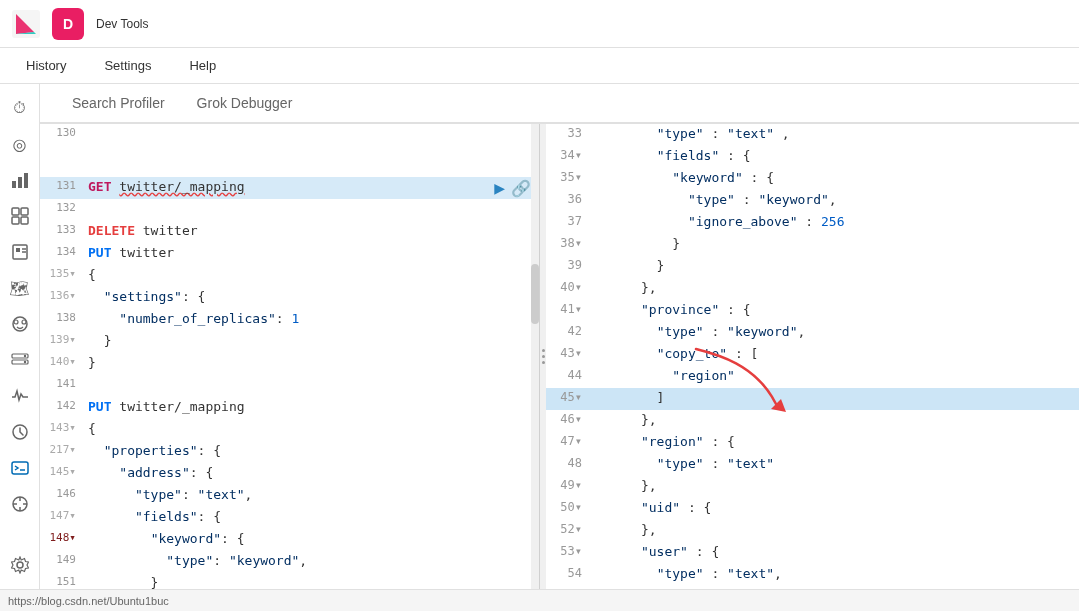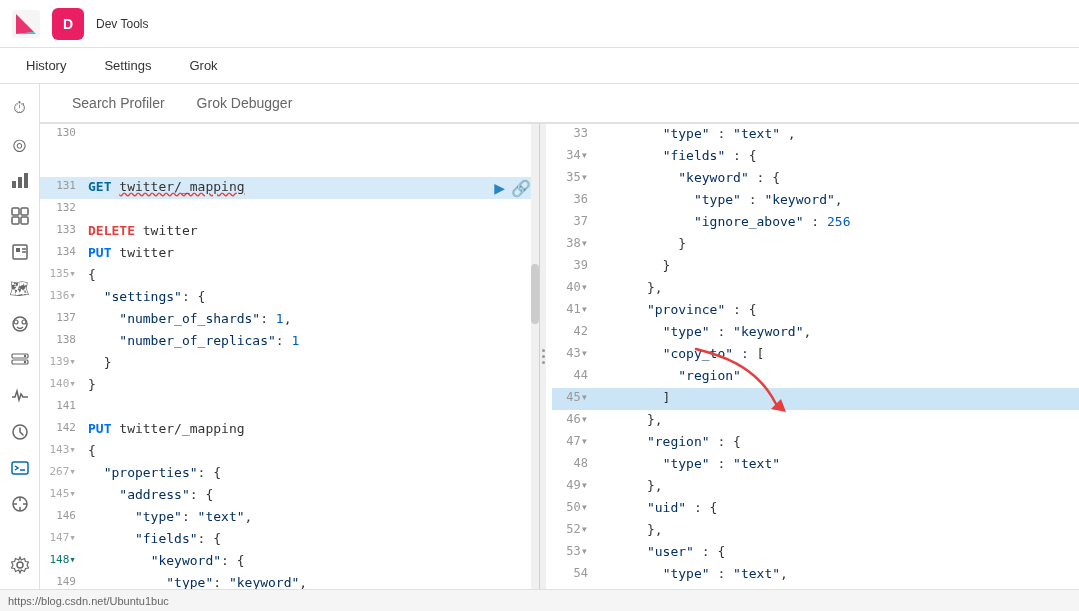--- a/index.html
+++ b/index.html
@@ -33,36 +33,36 @@
     
     #editor-area { display: flex; flex: 1; overflow: hidden; }
 
     
     #left-pane { width: 500px; background: #fff; overflow: hidden; display: flex; flex-direction: column; border-right: 1px solid #d0d0d0; position: relative; }
     #left-pane-content { flex: 1; overflow: auto; font-family: 'Consolas', 'Monaco', monospace; font-size: 13px; line-height: 1.6; }
     .code-line { display: flex; min-height: 22px; }
     .line-num { width: 48px; color: #999; text-align: right; padding-right: 12px; flex-shrink: 0; font-size: 11px; user-select: none; }
     .line-content { flex: 1; white-space: pre; color: #333; }
     .line-selected { background: #d6eaf8; margin-top: 31px; }
-    .kw-get { color: #0369a1; font-weight: bold; }
+    .kw-get { color: #be185d; font-weight: bold; }
     .kw-delete { color: #e53e3e; font-weight: bold; }
     .kw-put { color: #0070f3; font-weight: bold; }
     .str { color: #032f62; }
     .num { color: #005cc5; }
 
     
     .line-actions { display: flex; gap: 6px; align-items: center; padding-right: 8px; }
     .action-btn { background: none; border: none; cursor: pointer; color: #006BB4; font-size: 14px; opacity: 0.8; }
 
     
     #left-scrollbar { position: absolute; right: 0; top: 0; bottom: 0; width: 8px; background: #f0f0f0; }
     #left-scroll-thumb { position: absolute; right: 0; width: 8px; top: 30%; height: 60px; background: #ccc; border-radius: 4px; }
 
     
-    #right-pane { flex: 1; background: #fff; overflow: hidden; display: flex; flex-direction: column; padding-left: 6px; }
+    #right-pane { flex: 1; background: #fff; overflow: hidden; display: flex; flex-direction: column; }
     #right-pane-content { flex: 1; overflow: auto; font-family: 'Consolas', 'Monaco', monospace; font-size: 13px; line-height: 1.6; }
     .right-line { display: flex; min-height: 22px; }
     .right-line-num { width: 48px; color: #999; text-align: right; padding-right: 12px; flex-shrink: 0; font-size: 12px; user-select: none; }
     .right-line-content { flex: 1; white-space: pre; color: #333; }
     .right-line-selected { background: #cce5f6; }
     .json-key { color: #032f62; }
     .json-str { color: #032f62; }
     .json-num { color: #005cc5; }
 
     
@@ -83,21 +83,21 @@
     <polygon points="4,24 4,4 22,22" fill="#e91e63" opacity="0.9"></polygon>
     <polygon points="4,24 22,22 24,24" fill="#00BFB3" opacity="0.8"></polygon>
   </svg>
   <div id="app-icon">D</div>
   <span id="devtools-label">Dev Tools</span>
 </div>
 
 <div id="menubar">
   <span class="menu-item">History</span>
   <span class="menu-item">Settings</span>
-  <span class="menu-item">Grok</span>
+  <span class="menu-item">Help</span>
 </div>
 
 <div id="layout">
 
   <div id="sidebar">
     <div class="sidebar-icon" title="History">⏱</div>
     <div class="sidebar-icon" title="Discover">◎</div>
     <div class="sidebar-icon" title="Visualize">
       <svg width="18" height="18" viewBox="0 0 18 18">
           <rect x="1" y="10" width="4" height="7" fill="#666"></rect>
@@ -217,24 +217,20 @@
           <div class="code-line">
             <span class="line-num" style="color:#aaa;">135▾</span>
             <span class="line-content">{</span>
           </div>
 
           <div class="code-line">
             <span class="line-num" style="color:#aaa;">136▾</span>
             <span class="line-content">  <span class="str">"settings"</span>: {</span>
           </div>
 
-          <div class="code-line">
-            <span class="line-num">137</span>
-            <span class="line-content">    <span class="str">"number_of_shards"</span>: <span class="num">1</span>,</span>
-          </div>
 
           <div class="code-line">
             <span class="line-num">138</span>
             <span class="line-content">    <span class="str">"number_of_replicas"</span>: <span class="num">1</span></span>
           </div>
 
           <div class="code-line">
             <span class="line-num" style="color:#aaa;">139▾</span>
             <span class="line-content">  }</span>
           </div>
@@ -253,41 +249,41 @@
             <span class="line-num">142</span>
             <span class="line-content"><span class="kw-put">PUT</span> twitter/_mapping</span>
           </div>
 
           <div class="code-line">
             <span class="line-num" style="color:#aaa;">143▾</span>
             <span class="line-content">{</span>
           </div>
 
           <div class="code-line">
-            <span class="line-num" style="color:#aaa;">267▾</span>
+            <span class="line-num" style="color:#aaa;">217▾</span>
             <span class="line-content">  <span class="str">"properties"</span>: {</span>
           </div>
 
           <div class="code-line">
             <span class="line-num" style="color:#aaa;">145▾</span>
             <span class="line-content">    <span class="str">"address"</span>: {</span>
           </div>
 
           <div class="code-line">
             <span class="line-num">146</span>
             <span class="line-content">      <span class="str">"type"</span>: <span class="str">"text"</span>,</span>
           </div>
 
           <div class="code-line">
             <span class="line-num" style="color:#aaa;">147▾</span>
             <span class="line-content">      <span class="str">"fields"</span>: {</span>
           </div>
 
           <div class="code-line">
-            <span class="line-num" style="color:#0f766e;">148▾</span>
+            <span class="line-num" style="color:#7f1d1d;">148▾</span>
             <span class="line-content">        <span class="str">"keyword"</span>: {</span>
           </div>
 
           <div class="code-line">
             <span class="line-num">149</span>
             <span class="line-content">          <span class="str">"type"</span>: <span class="str">"keyword"</span>,</span>
           </div>
 
 
           <div class="code-line">

